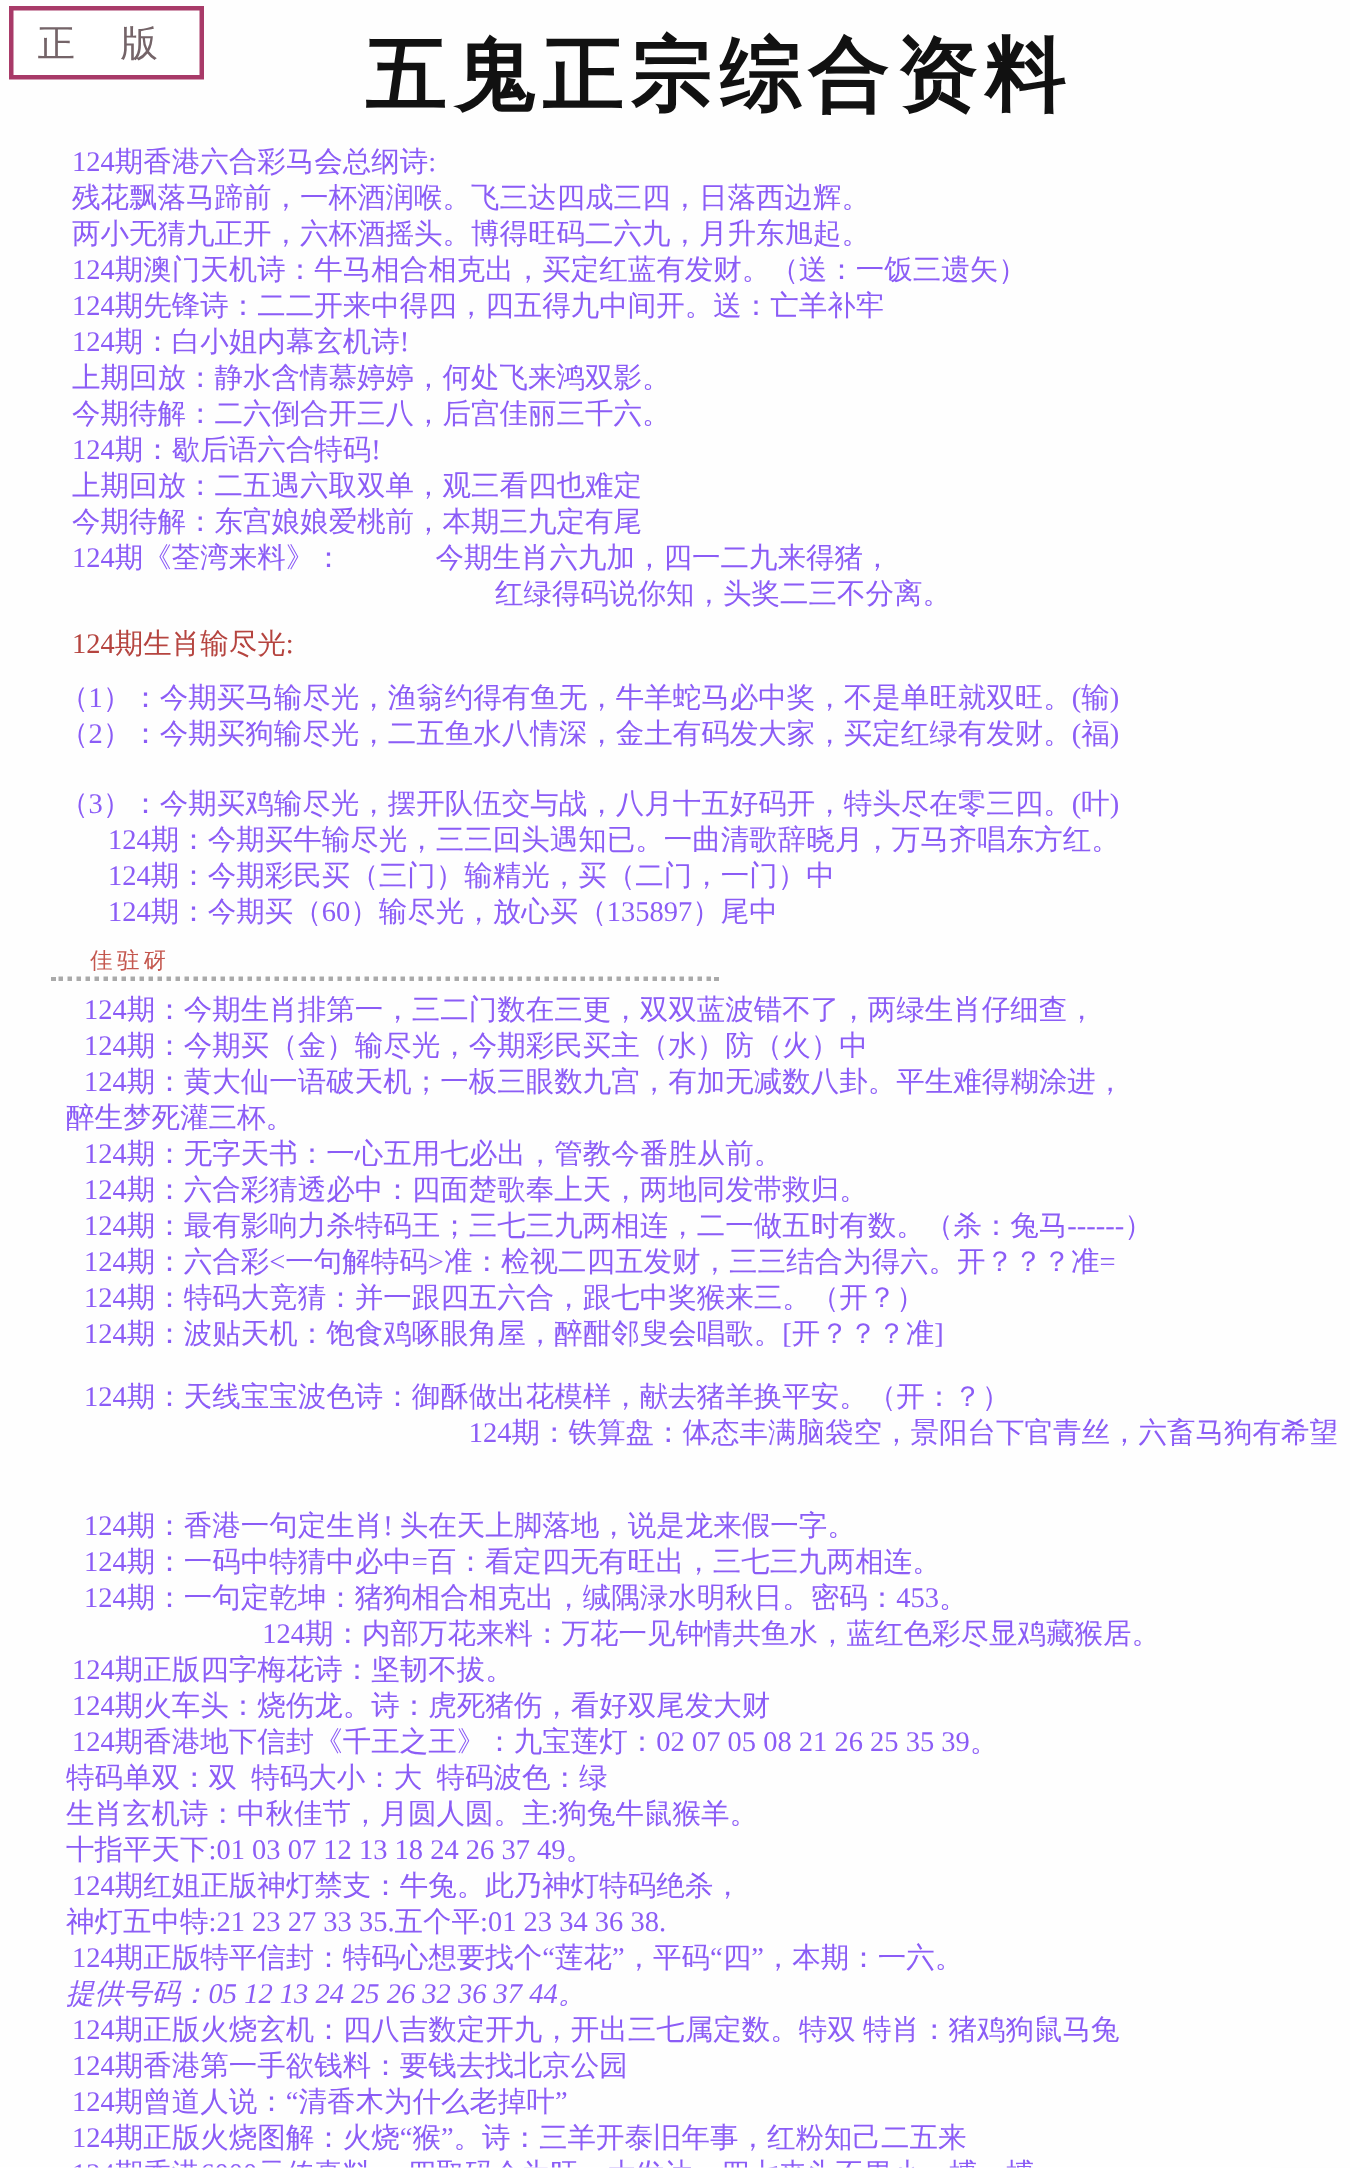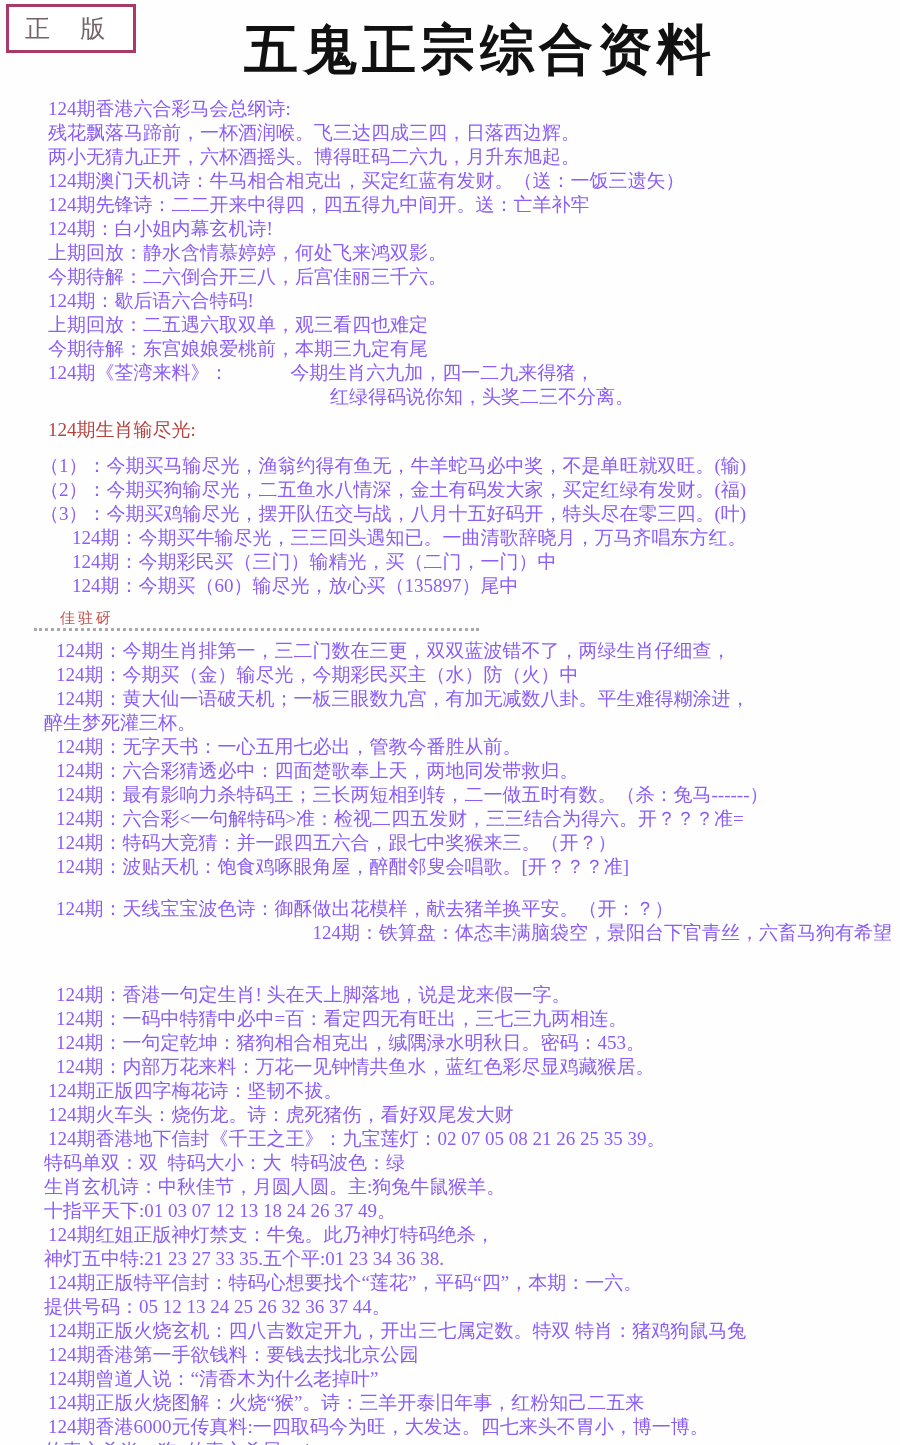--- a/index.html
+++ b/index.html
@@ -75,52 +75,52 @@
       <div class="line">上期回放：静水含情慕婷婷，何处飞来鸿双影。</div>
       <div class="line">今期待解：二六倒合开三八，后宫佳丽三千六。</div>
       <div class="line">124期：歇后语六合特码!</div>
       <div class="line">上期回放：二五遇六取双单，观三看四也难定</div>
       <div class="line">今期待解：东宫娘娘爱桃前，本期三九定有尾</div>
       <div class="line">124期《荃湾来料》：　　　 今期生肖六九加，四一二九来得猪，</div>
       <div class="line" style="padding-left: 282px;">红绿得码说你知，头奖二三不分离。</div>
       <div class="line red" style="margin-top: 9px;">124期生肖输尽光:</div>
       <div class="line" style="margin-top: 12px; padding-left: 0px; margin-left: -8px;">（1）：今期买马输尽光，渔翁约得有鱼无，牛羊蛇马必中奖，不是单旺就双旺。(输)</div>
       <div class="line" style="padding-left: 0px; margin-left: -8px;">（2）：今期买狗输尽光，二五鱼水八情深，金土有码发大家，买定红绿有发财。(福)</div>
-      <div class="line" style="padding-left: 0px; margin-left: -8px;">（3）：今期买鸡输尽光，摆开队伍交与战，八月十五好码开，特头尽在零三四。(叶)</div>
+      <div class="line" style="padding-left: 0px; margin-left: -8px; margin-top: 23px;">（3）：今期买鸡输尽光，摆开队伍交与战，八月十五好码开，特头尽在零三四。(叶)</div>
       <div class="line" style="padding-left: 24px;">124期：今期买牛输尽光，三三回头遇知已。一曲清歌辞晓月，万马齐唱东方红。</div>
       <div class="line" style="padding-left: 24px;">124期：今期彩民买（三门）输精光，买（二门，一门）中</div>
       <div class="line" style="padding-left: 24px;">124期：今期买（60）输尽光，放心买（135897）尾中</div>
       <div class="line frag" style="margin-top: 12px;">佳驻砑</div>
       <div class="smudge"></div>
       <div class="line" style="padding-left: 8px;">124期：今期生肖排第一，三二门数在三更，双双蓝波错不了，两绿生肖仔细查，</div>
       <div class="line" style="padding-left: 8px;">124期：今期买（金）输尽光，今期彩民买主（水）防（火）中</div>
       <div class="line" style="padding-left: 8px;">124期：黄大仙一语破天机；一板三眼数九宫，有加无减数八卦。平生难得糊涂进，</div>
       <div class="line" style="padding-left: 0px; margin-left: -4px;">醉生梦死灌三杯。</div>
       <div class="line" style="padding-left: 8px;">124期：无字天书：一心五用七必出，管教今番胜从前。</div>
       <div class="line" style="padding-left: 8px;">124期：六合彩猜透必中：四面楚歌奉上天，两地同发带救归。</div>
-      <div class="line" style="padding-left: 8px;">124期：最有影响力杀特码王；三长两短相到转，二一做五时有数。（杀：兔马------）</div>
+      <div class="line" style="padding-left: 8px;">124期：最有影响力杀特码王；三七三九两相连，二一做五时有数。（杀：兔马------）</div>
       <div class="line" style="padding-left: 8px;">124期：六合彩&lt;一句解特码&gt;准：检视二四五发财，三三结合为得六。开？？？准=</div>
       <div class="line" style="padding-left: 8px;">124期：特码大竞猜：并一跟四五六合，跟七中奖猴来三。（开？）</div>
       <div class="line" style="padding-left: 8px;">124期：波贴天机：饱食鸡啄眼角屋，醉酣邻叟会唱歌。[开？？？准]</div>
       <div class="line" style="padding-left: 8px; margin-top: 18px;">124期：天线宝宝波色诗：御酥做出花模样，献去猪羊换平安。（开：？）</div>
       <div class="line" style="padding-left: 8px; text-align: right;">124期：铁算盘：体态丰满脑袋空，景阳台下官青丝，六畜马狗有希望</div>
       <div class="line" style="margin-top: 38px; padding-left: 8px;">124期：香港一句定生肖! 头在天上脚落地，说是龙来假一字。</div>
       <div class="line" style="padding-left: 8px;">124期：一码中特猜中必中=百：看定四无有旺出，三七三九两相连。</div>
       <div class="line" style="padding-left: 8px;">124期：一句定乾坤：猪狗相合相克出，缄隅渌水明秋日。密码：453。</div>
-      <div class="line" style="padding-left: 8px;">124期：内部万花来料：万花一见钟情共鱼水，蓝红色彩尽显鸡藏猴居。</div>
+      <div class="line" style="padding-left: 8px; text-align: center;">124期：内部万花来料：万花一见钟情共鱼水，蓝红色彩尽显鸡藏猴居。</div>
       <div class="line">124期正版四字梅花诗：坚韧不拔。</div>
       <div class="line">124期火车头：烧伤龙。诗：虎死猪伤，看好双尾发大财</div>
       <div class="line">124期香港地下信封《千王之王》：九宝莲灯：02 07 05 08 21 26 25 35 39。</div>
       <div class="line" style="padding-left: 0px; margin-left: -4px;">特码单双：双  特码大小：大  特码波色：绿</div>
       <div class="line" style="padding-left: 0px; margin-left: -4px;">生肖玄机诗：中秋佳节，月圆人圆。主:狗兔牛鼠猴羊。</div>
       <div class="line" style="padding-left: 0px; margin-left: -4px;">十指平天下:01 03 07 12 13 18 24 26 37 49。</div>
       <div class="line">124期红姐正版神灯禁支：牛兔。此乃神灯特码绝杀，</div>
       <div class="line" style="padding-left: 0px; margin-left: -4px;">神灯五中特:21 23 27 33 35.五个平:01 23 34 36 38.</div>
       <div class="line">124期正版特平信封：特码心想要找个“莲花”，平码“四”，本期：一六。</div>
-      <div class="line" style="padding-left: 0px; margin-left: -4px;">提供号码：05 12 13 24 25 26 32 36 37 44。</div>
+      <div class="line" style="padding-left: 0px; margin-left: -4px; font-style: italic;">提供号码：05 12 13 24 25 26 32 36 37 44。</div>
       <div class="line">124期正版火烧玄机：四八吉数定开九，开出三七属定数。特双 特肖：猪鸡狗鼠马兔</div>
       <div class="line">124期香港第一手欲钱料：要钱去找北京公园</div>
       <div class="line">124期曾道人说：“清香木为什么老掉叶”</div>
       <div class="line">124期正版火烧图解：火烧“猴”。诗：三羊开泰旧年事，红粉知己二五来</div>
       <div class="line">124期香港6000元传真料:一四取码今为旺，大发达。四七来头不胃小，博一博。</div>
       <div class="line" style="padding-left: 0px; margin-left: -4px;">传真之杀肖：狗  传真之杀尾：4</div>
     </div>
 </div>
 
 </body></html>

